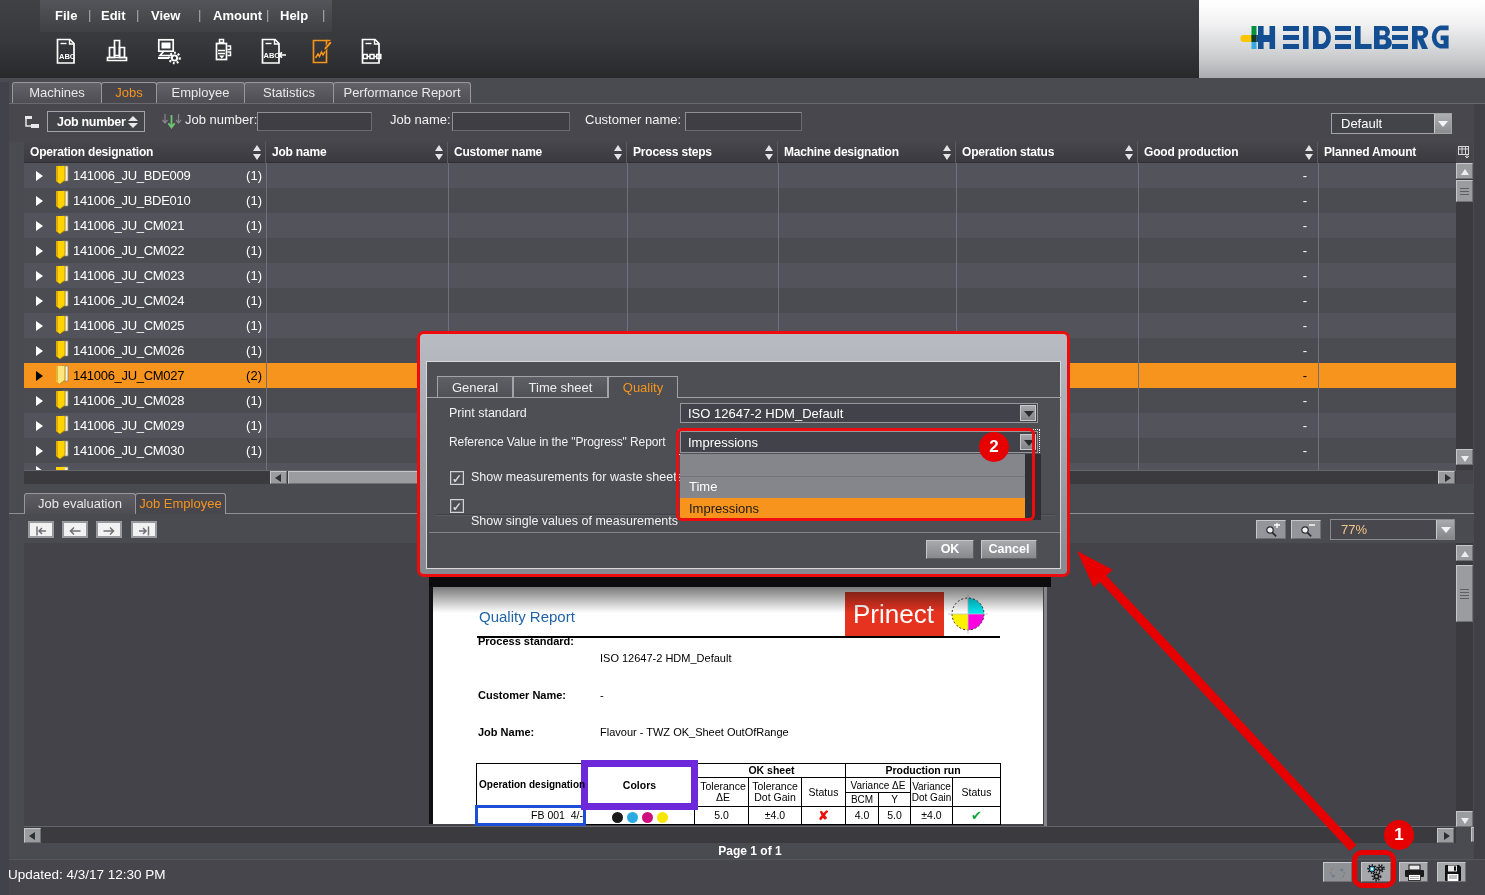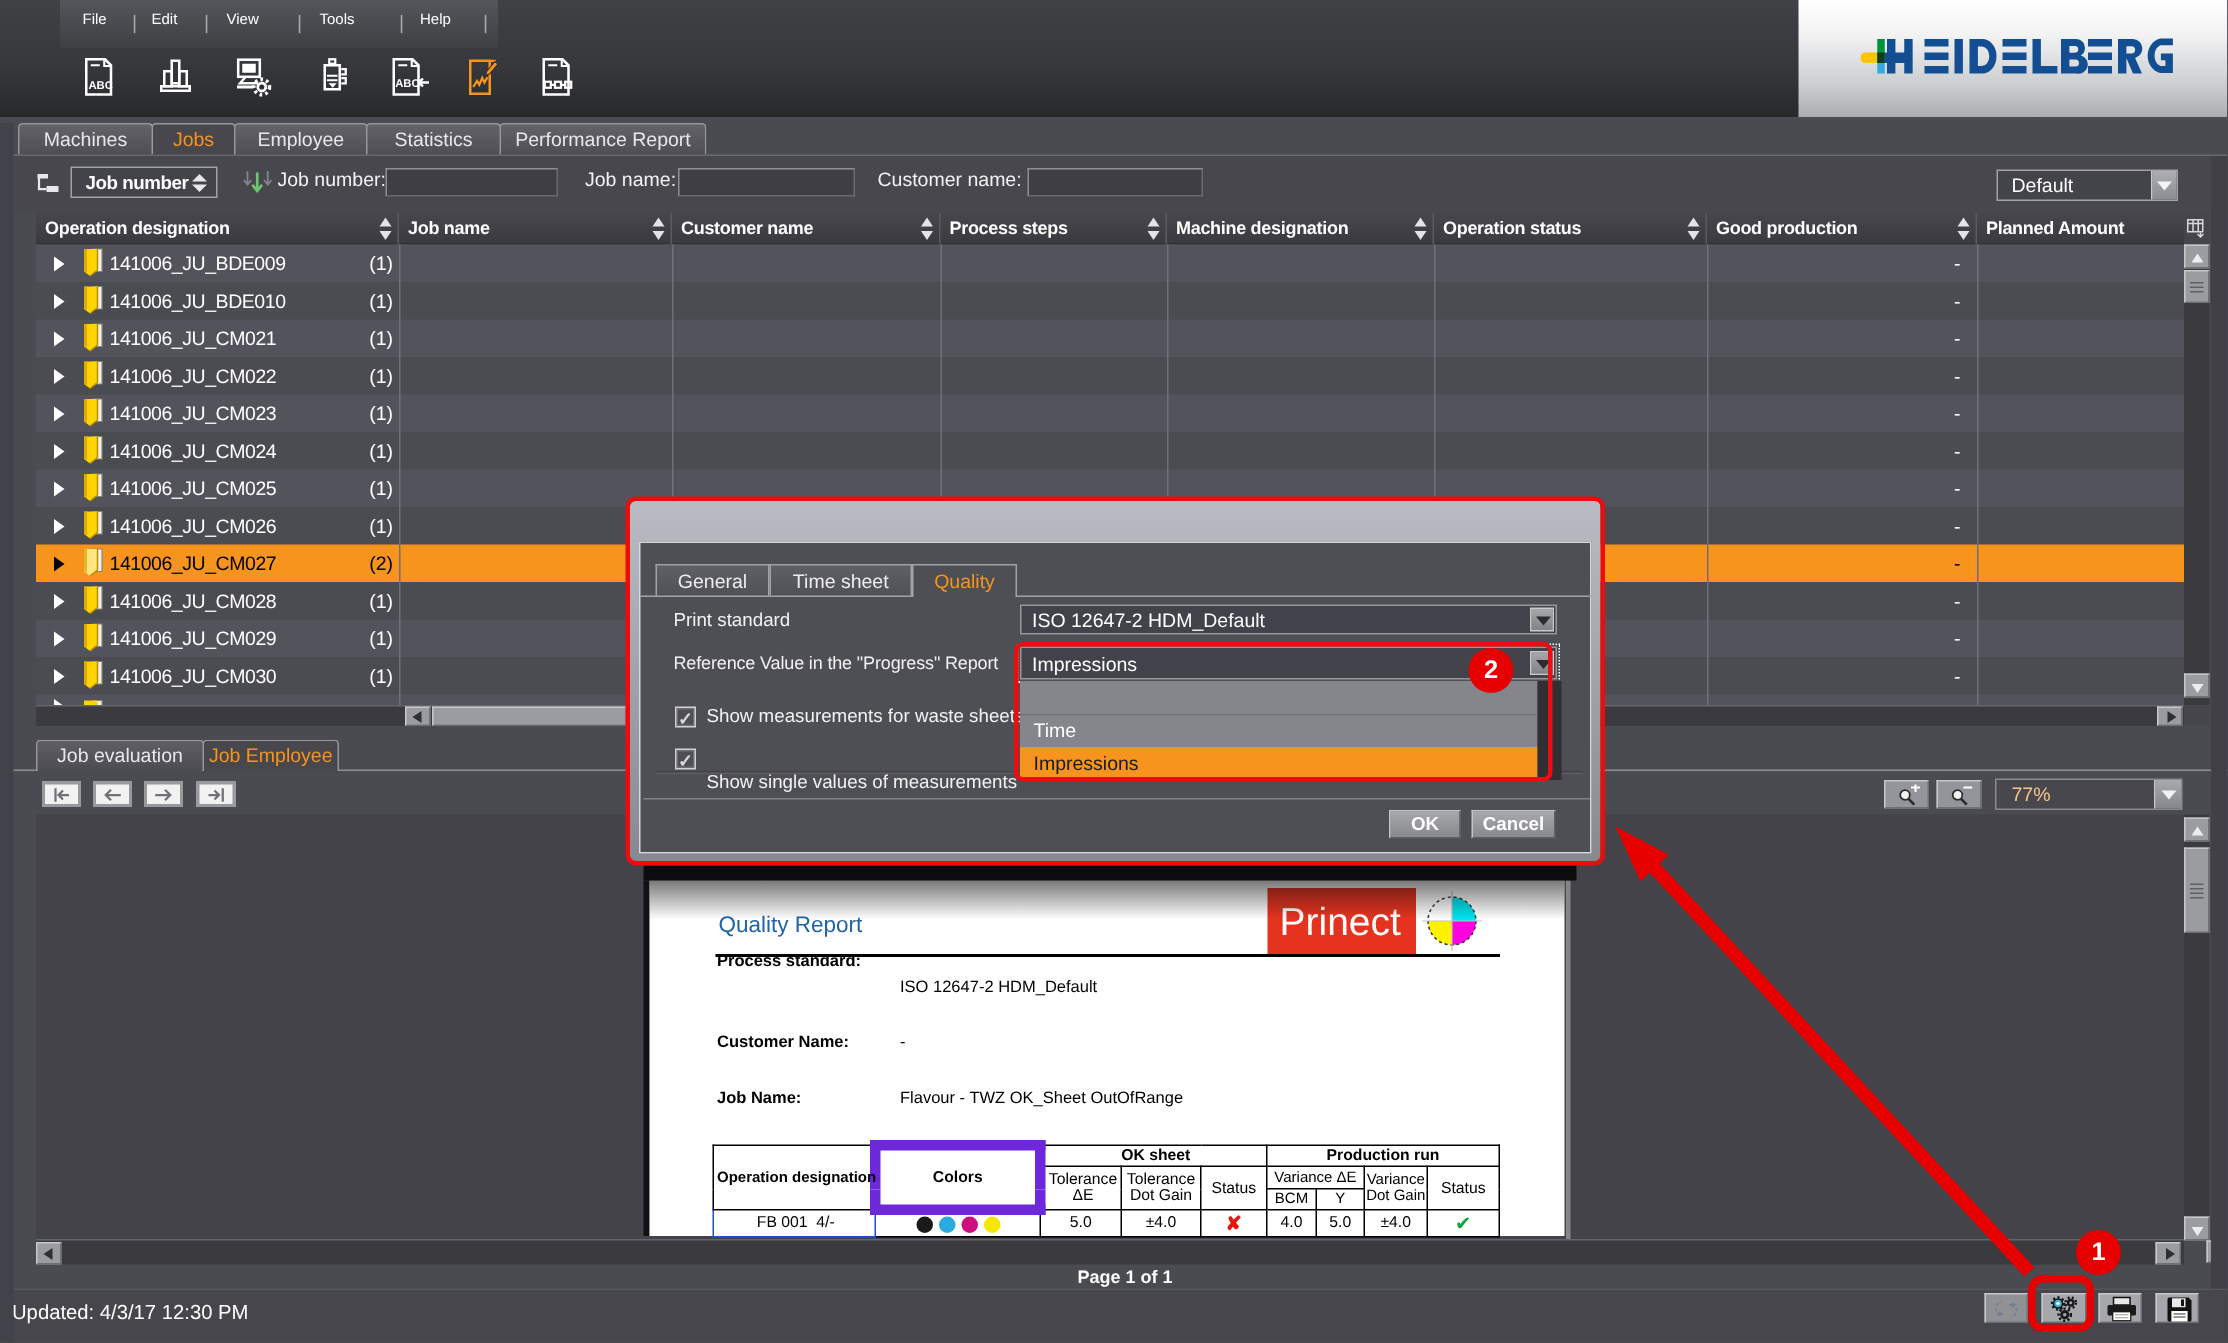--- a/index.html
+++ b/index.html
@@ -4,21 +4,21 @@
 <style>
 * { margin:0; padding:0; box-sizing:border-box; }
 html,body { width:1485px; height:895px; overflow:hidden; background:#4a4a51; }
 body { font-family:"Liberation Sans", sans-serif; color:#fff; }
 #app { position:relative; width:1485px; height:895px; background:#4a4a51; overflow:hidden; }
 .abs { position:absolute; }
 
 
 #topbar { left:0; top:0; width:1485px; height:78px; background:linear-gradient(180deg,#3f4144 0%,#36383b 55%,#28292b 100%); }
 #menuband { left:40px; top:0; width:292px; height:32px; background:linear-gradient(180deg,#53555a,#3e4043); }
-.menuitem { position:absolute; top:8px; font-size:10px; font-weight:normal; color:#fff; }
+.menuitem { position:absolute; top:8px; font-size:13px; font-weight:bold; color:#fff; }
 .menusep { position:absolute; top:7px; font-size:13px; color:#a8a8ac; }
 #logopanel { left:1199px; top:0; width:286px; height:78px; background:linear-gradient(180deg,#ffffff 0%,#f2f2f3 30%,#c9cbcd 75%,#aaadaf 100%); }
 .toolicon { position:absolute; top:38px; }
 
 
 .tab { position:absolute; top:82px; height:21px; border:1px solid #97979c; border-bottom:none; border-radius:3px 3px 0 0; background:linear-gradient(180deg,#626268,#4e4e54); color:#e8e8ea; font-size:13px; text-align:center; line-height:20px; }
 .tab.sel { background:#47474d; color:#f7941d; }
 
 
 #filterbar { left:0px; top:104px; width:1485px; height:38px; background:#47474d; }
@@ -80,21 +80,21 @@
 <div id="app">
 
   <div id="topbar" class="abs">
     <div id="menuband" class="abs"></div>
     <span class="menuitem" style="left:55px;">File</span>
       <span class="menusep" style="left:88px;">|</span>
     <span class="menuitem" style="left:101px;">Edit</span>
       <span class="menusep" style="left:136px;">|</span>
     <span class="menuitem" style="left:151px;">View</span>
       <span class="menusep" style="left:198px;">|</span>
-    <span class="menuitem" style="left:213px;">Tools</span>
+    <span class="menuitem" style="left:213px;">Amount</span>
       <span class="menusep" style="left:266px;">|</span>
     <span class="menuitem" style="left:280px;">Help</span>
       <span class="menusep" style="left:322px;">|</span>
     <div id="toolicons">
 
       <svg class="toolicon" style="left:54px;" width="24" height="27" viewBox="0 0 24 27">
         <path d="M3.5 1.5 h12.5 l4 4 v19.5 h-16.5 z" fill="none" stroke="#fff" stroke-width="1.7"></path>
         <path d="M15.5 1.5 v4.5 h4.5" fill="none" stroke="#fff" stroke-width="1.4"></path>
         <path d="M6.5 5.5 h6" stroke="#fff" stroke-width="1.4"></path>
         <text x="5" y="21" font-size="7.5" font-weight="bold" fill="#fff" font-family="Liberation Sans">ABC</text>
@@ -590,21 +590,21 @@
         <td rowspan="2" style="border:1px solid #000;">Status</td>
         <td colspan="2" style="border:1px solid #000; font-size:10px;">Variance ΔE</td>
         <td rowspan="2" style="border:1px solid #000; font-size:10px;">Variance<br>Dot Gain</td>
         <td rowspan="2" style="border:1px solid #000;">Status</td>
       </tr>
       <tr style="height:14px;">
         <td style="border:1px solid #000; font-size:10px;">BCM</td>
         <td style="border:1px solid #000; font-size:10px;">Y</td>
       </tr>
       <tr style="height:18px;">
-        <td style="border:1px solid #1d4ed8; text-align:center; padding-left:2px;">FB 001&nbsp; 4/-</td>
+        <td style="border:3px solid #1d4ed8; text-align:right; padding-left:2px;">FB 001&nbsp; 4/-</td>
         <td style="border:1px solid #000;">
           <span style="display:inline-block; width:11px; height:11px; border-radius:50%; background:#1a1a1a; margin:0 2px; vertical-align:middle;"></span><span style="display:inline-block; width:11px; height:11px; border-radius:50%; background:#29abe2; margin:0 2px; vertical-align:middle;"></span><span style="display:inline-block; width:11px; height:11px; border-radius:50%; background:#cc0e7e; margin:0 2px; vertical-align:middle;"></span><span style="display:inline-block; width:11px; height:11px; border-radius:50%; background:#f7e700; margin:0 2px; vertical-align:middle;"></span>
         </td>
         <td style="border:1px solid #000;">5.0</td>
         <td style="border:1px solid #000;">±4.0</td>
         <td style="border:1px solid #000; color:#e8130c; font-weight:bold; font-size:13px;">✘</td>
         <td style="border:1px solid #000;">4.0</td>
         <td style="border:1px solid #000;">5.0</td>
         <td style="border:1px solid #000;">±4.0</td>
         <td style="border:1px solid #000; color:#0ca53c; font-size:13px;">✔</td>

